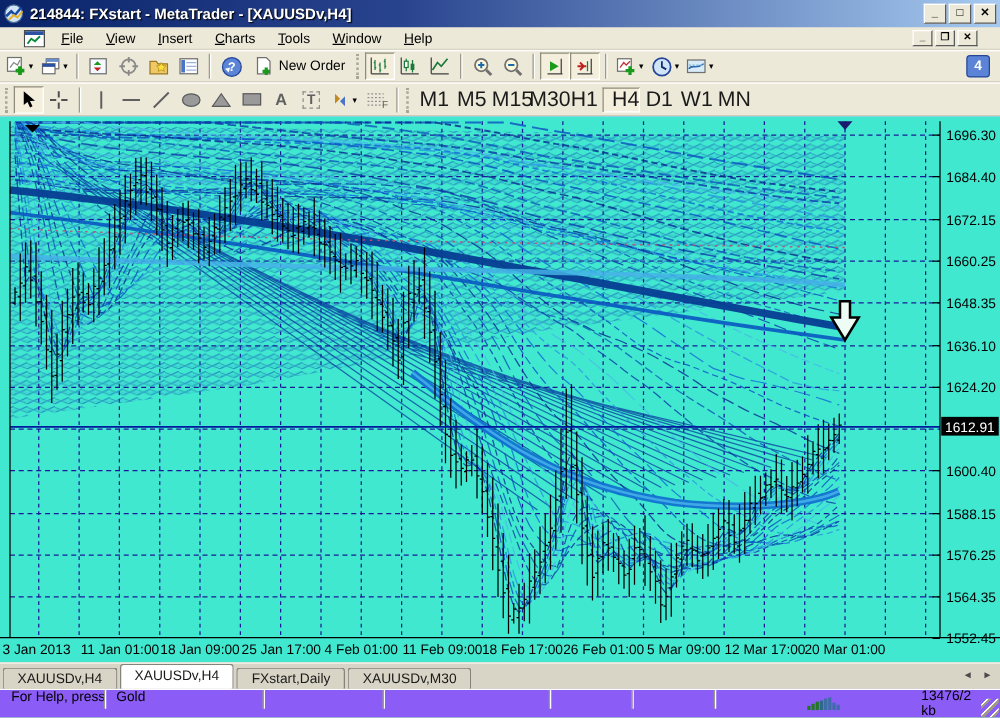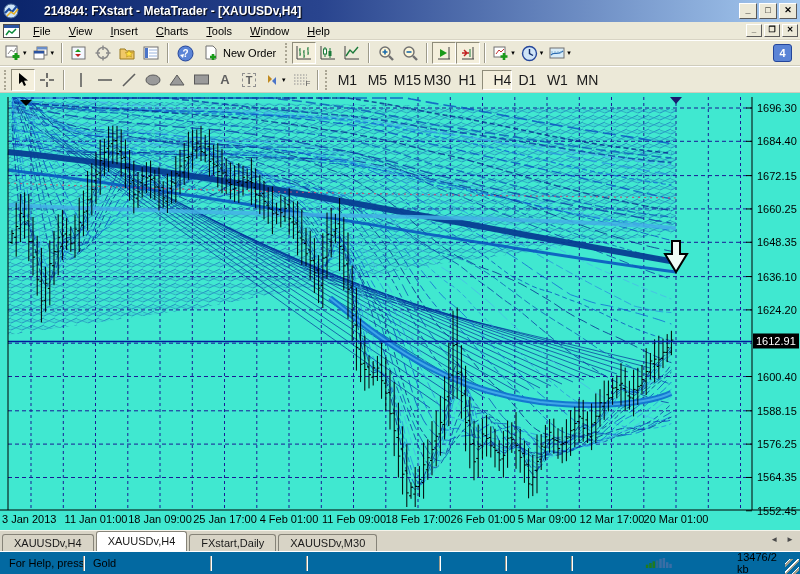--- a/index.html
+++ b/index.html
@@ -5,67 +5,67 @@
   * { box-sizing: border-box; margin: 0; padding: 0; }
   body { font-family: "Liberation Sans", sans-serif; background:#808080; }
   .window { width:800px; height:574px; position:relative; background:#ece9d8; overflow:hidden;
             font-family:"Liberation Sans", sans-serif; }
 
   
   .titlebar { height:22px; background:linear-gradient(90deg,#0a246a 0%,#29448e 40%,#a6caf0 100%);
               display:flex; align-items:center; padding:0 3px; }
   .titlebar .ticon { width:17px; height:16px; margin-right:4px; flex:0 0 auto; }
   .titlebar .ttext { color:#fff; font-weight:bold; font-size:12px; white-space:nowrap;
-                     text-shadow:1px 1px 1px #000; flex:1 1 auto;margin-left:20px; }
+                     text-shadow:1px 1px 1px #000; flex:1 1 auto; }
   .wbtns { display:flex; gap:2px; }
   .wbtn { width:18px; height:16px; background:#ece9d8; border:1px solid; border-color:#fff #5a5a5a #5a5a5a #fff;
           font-size:9px; line-height:13px; text-align:center; color:#000; font-weight:bold; cursor:default; }
 
   
-  .menubar { height:18px; background:#ece9d8; display:flex; align-items:center; padding:0 2px;
+  .menubar { height:18px; background:#ece9d8; display:flex; align-items:center; padding:0 18px;
              border-bottom:1px solid #d8d4c4; }
   .mwicon { width:17px; height:14px; margin:0 4px 0 1px; }
   .mitem { font-size:11px; padding:1px 9px; color:#000; cursor:default; }
   .mitem u { text-decoration:underline; }
   .menubar .wbtns { margin-left:auto; }
   .menubar .wbtn { width:16px; height:13px; line-height:10px; font-size:8px; }
 
   
   .tbar { height:26px; background:#ece9d8; display:flex; align-items:center; padding:0 2px;
           border-top:1px solid #fff; border-bottom:1px solid #cfccbc; position:relative; }
   .tbar2 { height:27px; }
   .tb { height:22px; min-width:24px; background:transparent; border:1px solid transparent;
         display:flex; align-items:center; justify-content:center; padding:0 2px; cursor:default; }
   .tb.pressed { background:#f4efdc; border-color:#8f8c7a #fff #fff #8f8c7a; }
   .tb .dd { font-size:7px; color:#000; margin-left:2px; }
   .neworder { font-size:11px; color:#000; gap:4px; padding:0 6px; }
   .sep { width:2px; height:20px; border-left:1px solid #9d9a8a; border-right:1px solid #fff; margin:0 4px; }
   .grip { width:3px; height:20px; border-left:2px dotted #aaa694; margin:0 4px 0 2px; }
-  .tfbtn { width:30px; height:20px; font-size:14px; color:#1a1a1a; background:transparent;
+  .tfbtn { width:30px; height:20px; font-size:17px; color:#1a1a1a; background:transparent;
            border:1px solid transparent; text-align:center; line-height:18px; cursor:default; }
   .tfbtn.active { background:#f4efdc; border-color:#8f8c7a #fff #fff #8f8c7a;text-align:right; }
   .badge4 { position:absolute; right:8px; top:3px; width:19px; height:18px; background:#5b84d6;
             border:1px solid #24459a; border-radius:3px; color:#fff; font-size:11px; font-weight:bold;
             text-align:center; line-height:16px; cursor:default; }
 
   
   .chartwrap { height:437px; position:relative; background:#f0abfc; }
   #chart-svg { display:block; }
 
   
   .tabbar { height:21px; background:#d8d4c6; display:flex; align-items:flex-end; padding:0 2px; position:relative;
             border-top:1px solid #f5f3ea; }
   .tab { height:17px; padding:2px 11px 0; border:1px solid #868378; border-bottom:none; background:#d8d4c6;
          font-size:11px; color:#1a1a1a; margin-right:2px; border-radius:3px 3px 0 0; white-space:nowrap; cursor:default;margin-top:16px; }
   .tab.active { background:#fff; height:20px; padding-top:3px; }
   .tabscroll { position:absolute; right:6px; top:4px; display:flex; gap:8px; }
   .tsbtn { font-size:8px; color:#4a4a4a; cursor:default; line-height:10px; }
 
   
-  .statusbar { height:23px; background:#0369a1; border-top:1px solid #fff; display:flex; align-items:center;
+  .statusbar { height:23px; background:#8b5cf6; border-top:1px solid #fff; display:flex; 
                font-size:11px; color:#000; padding:0 1px; }
   .scell { padding:0 8px; white-space:nowrap; }
   .ssep { width:2px; height:15px; border-left:1px solid #9d9a8a; border-right:1px solid #fff; }
   .sgrip { width:15px; height:15px; margin-left:2px; align-self:flex-end;
            background:repeating-linear-gradient(135deg,transparent 0 3px,#fff 3px 4px,#9d9a8a 4px 6px); }
 </style>
 </head>
 <body>
 
 <div class="window">

